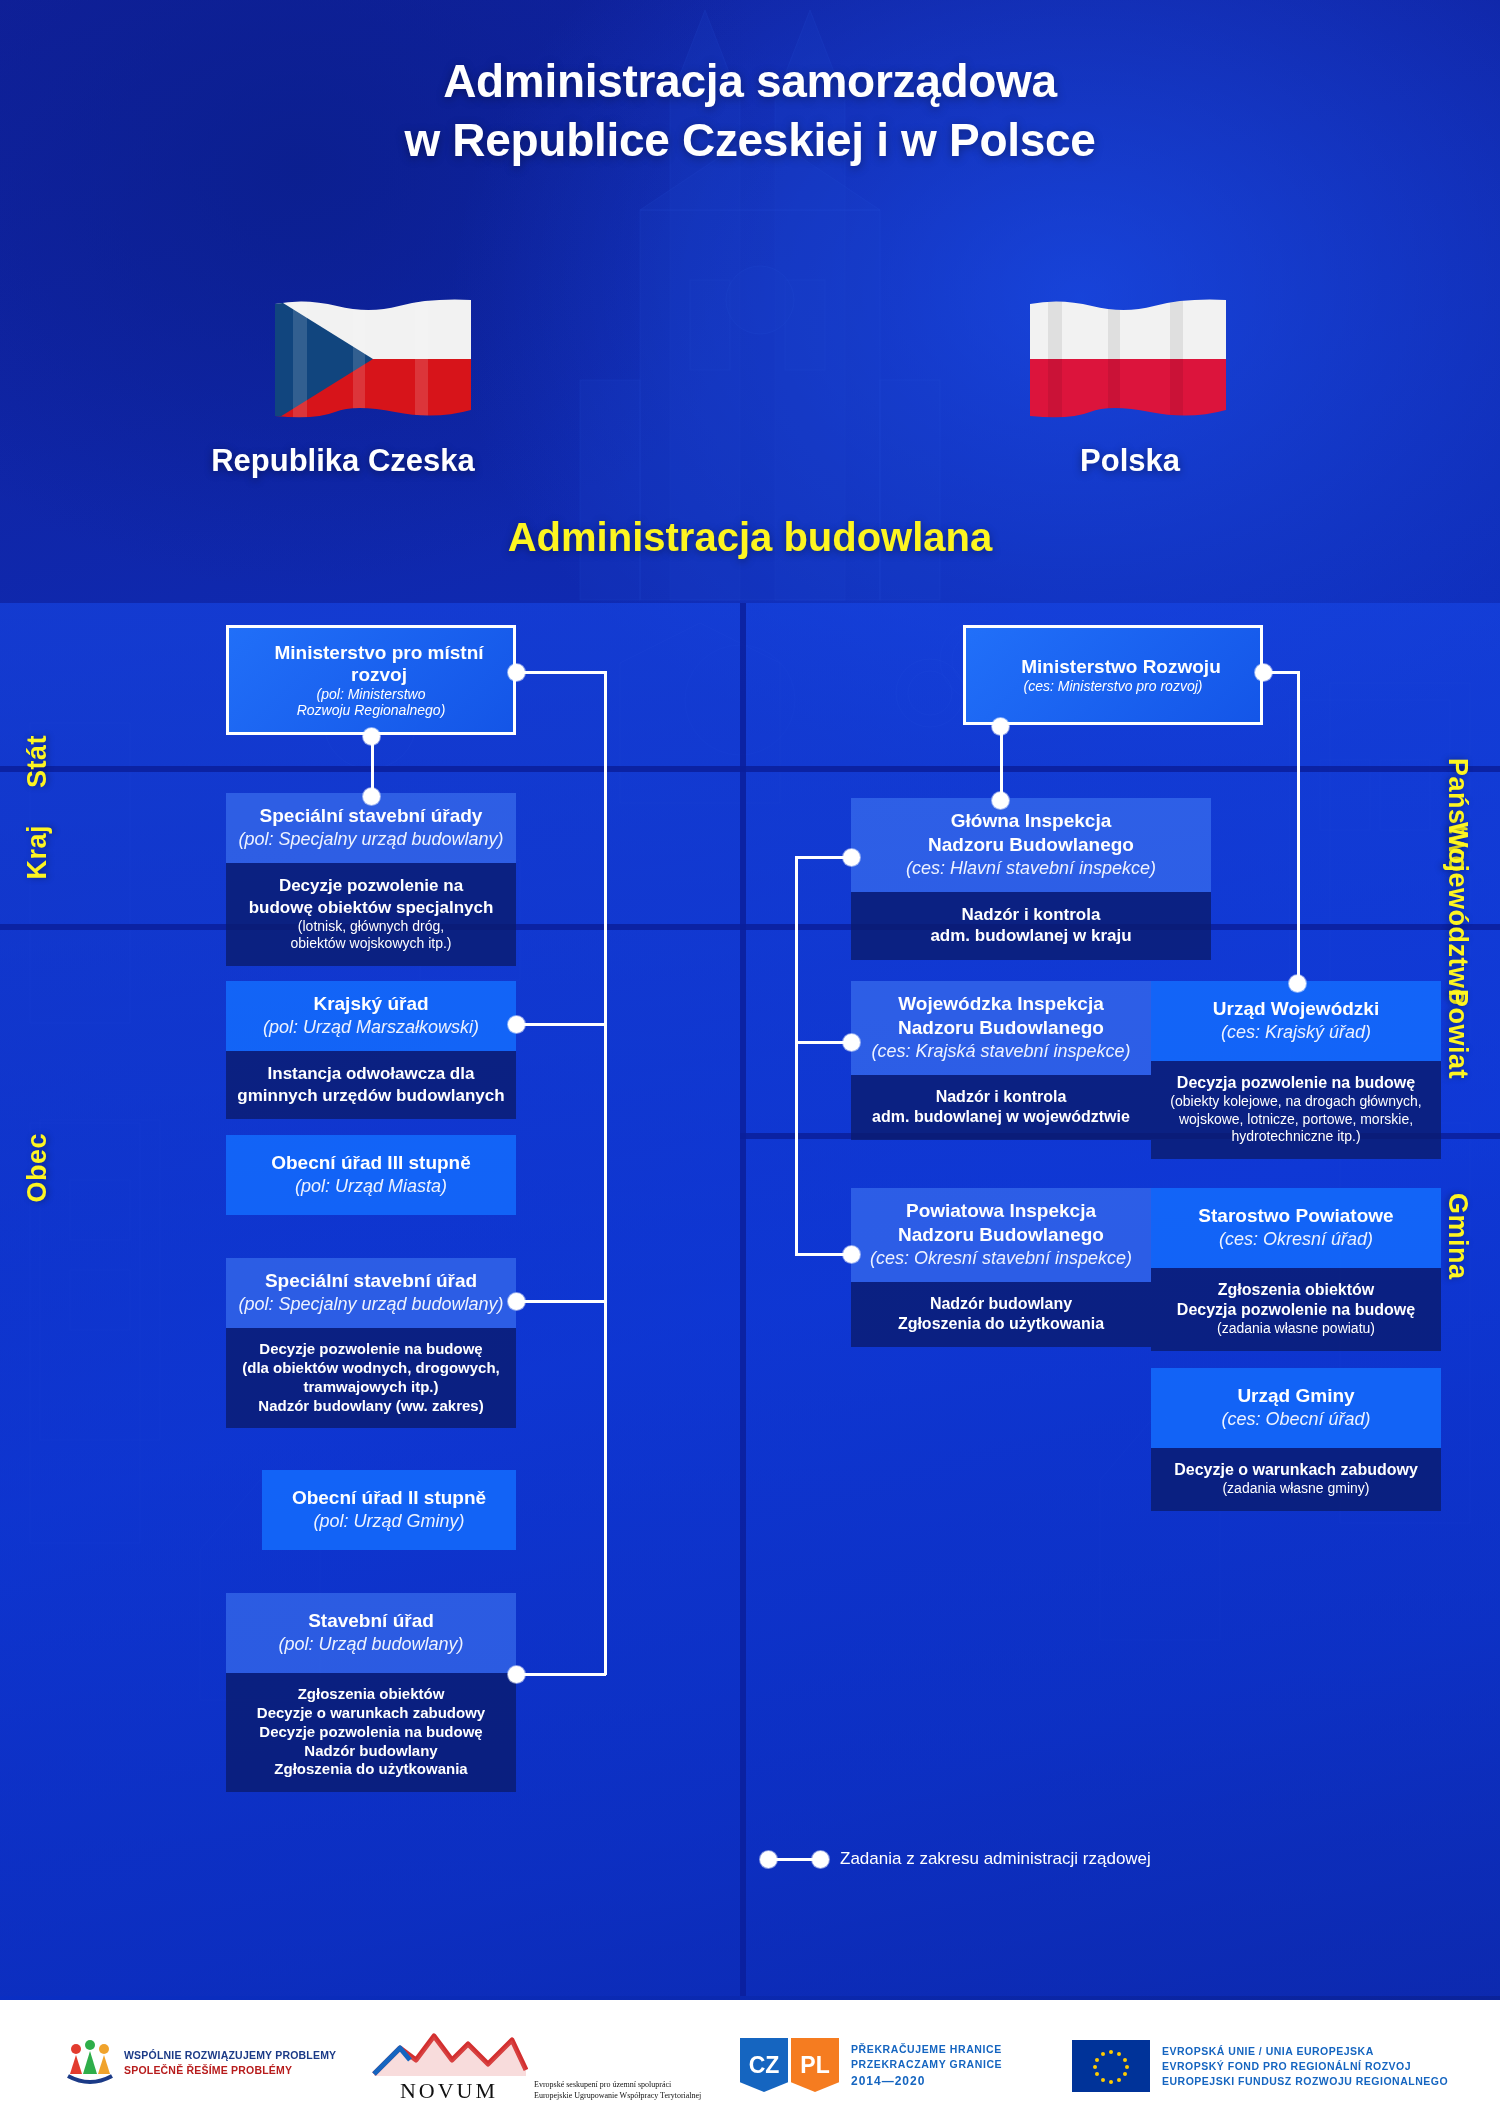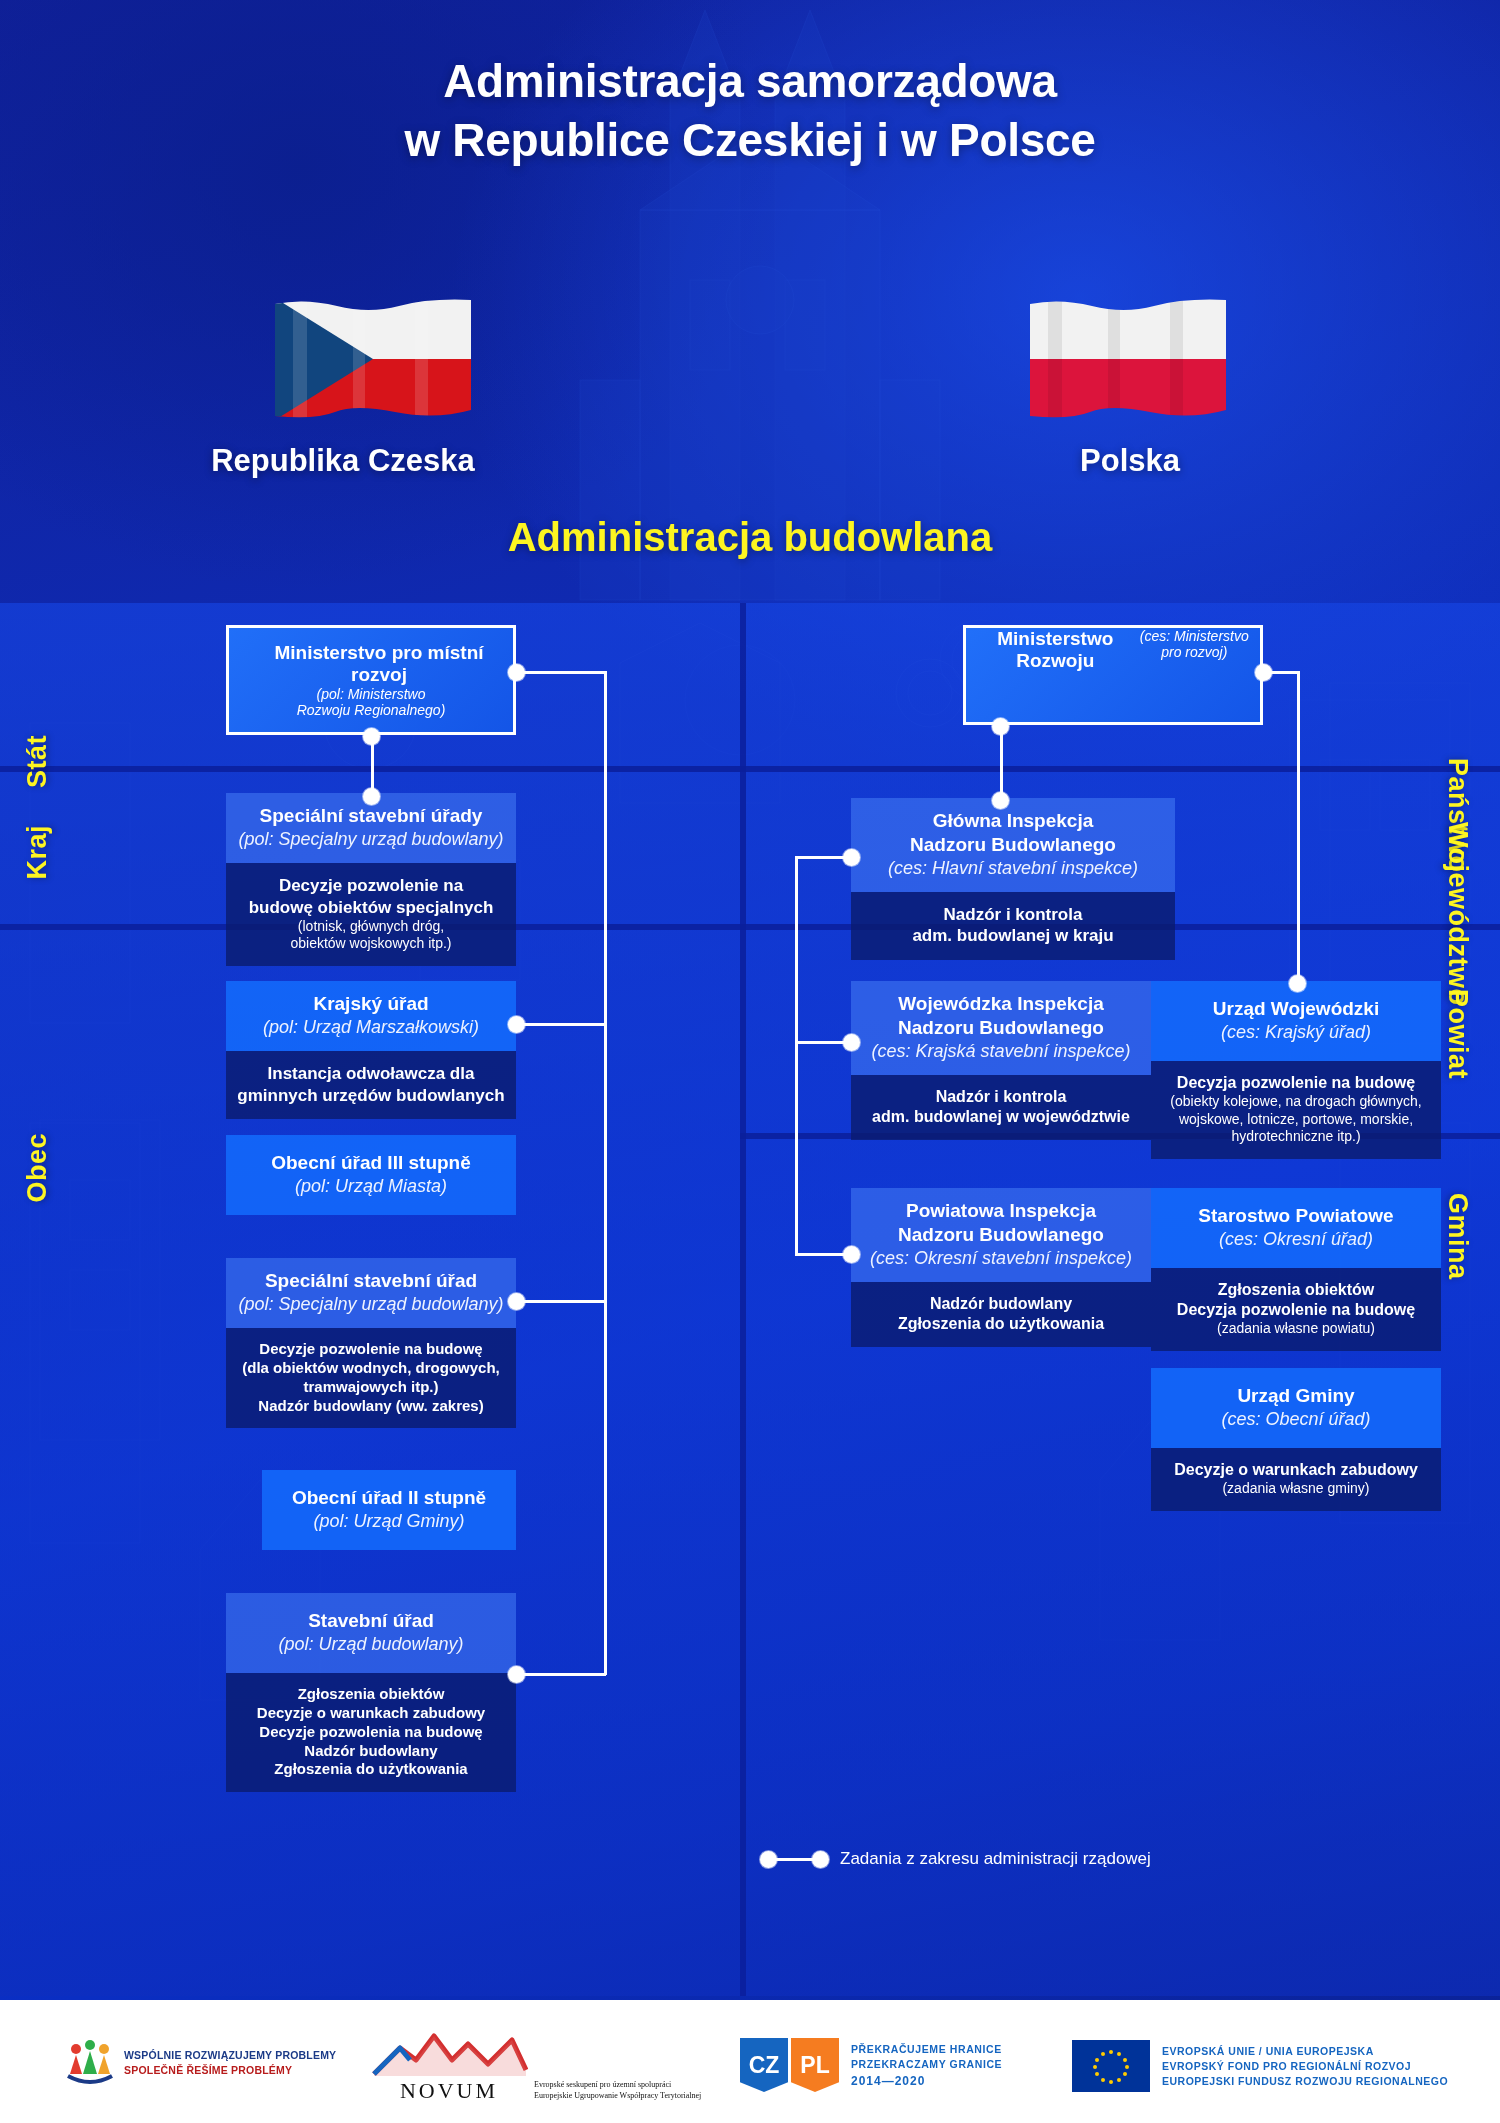--- a/index.html
+++ b/index.html
@@ -300,26 +300,26 @@
       </div>
       <div class="nbody">
         <span class="b1" style="font-size:15px;">Zgłoszenia obiektów</span>
         <span class="b1" style="font-size:15px;">Decyzje o warunkach zabudowy</span>
         <span class="b1" style="font-size:15px;">Decyzje pozwolenia na budowę</span>
         <span class="b1" style="font-size:15px;">Nadzór budowlany</span>
         <span class="b1" style="font-size:15px;">Zgłoszenia do użytkowania</span>
       </div>
     </div>
 
-    <div class="node outline" style="left:963px; top:22px; width:300px; height:100px; display:flex; flex-direction:row; justify-content:center;">
+    <div class="node outline" style="left:963px; top:22px; width:300px; height:100px; display:flex; flex-direction:column; justify-content:center;">
       <span class="t1">Ministerstwo Rozwoju</span>
       <span class="t2">(ces: Ministerstvo pro rozvoj)</span>
     </div>
 
-    <div class="node" style="left:851px; top:195px; width:324px;">
+    <div class="node" style="left:851px; top:195px; width:360px;">
       <div class="nhead light">
         <span class="t1">Główna Inspekcja</span>
         <span class="t1">Nadzoru Budowlanego</span>
         <span class="t2">(ces: Hlavní stavební inspekce)</span>
       </div>
       <div class="nbody">
         <span class="b1">Nadzór i kontrola</span>
         <span class="b1">adm. budowlanej w kraju</span>
       </div>
     </div>

